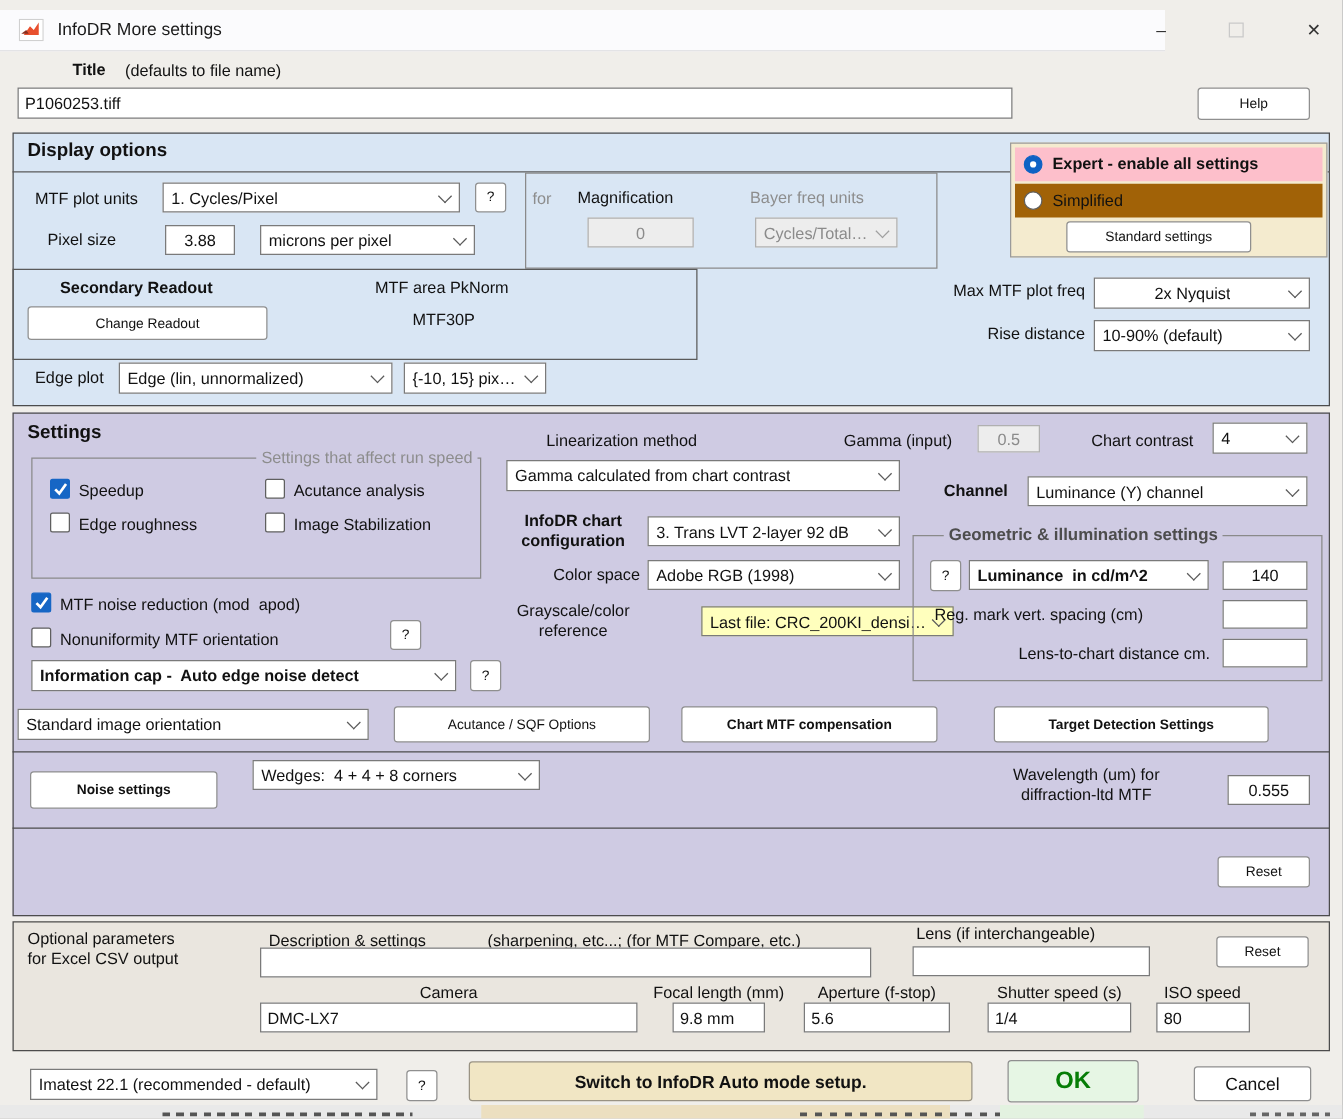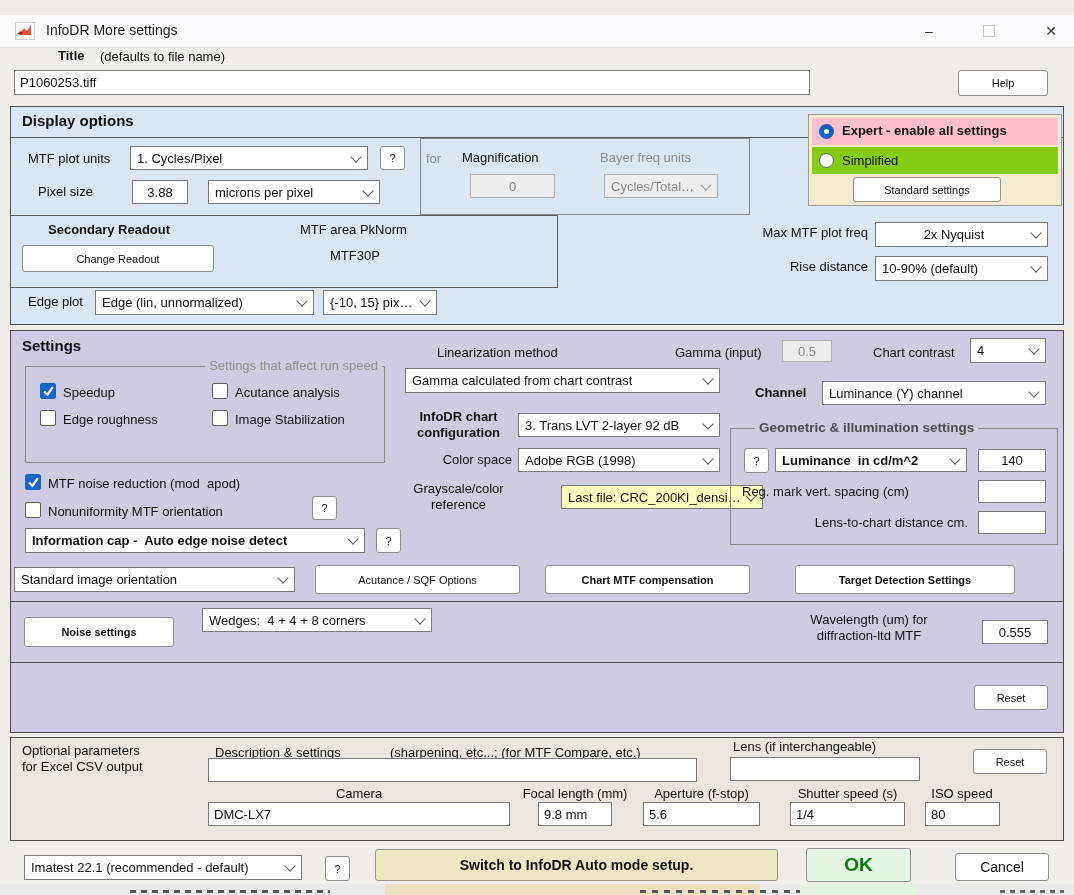--- a/index.html
+++ b/index.html
@@ -5,21 +5,21 @@
   html,body{margin:0;padding:0;background:#c9c9c9;}
   .window{position:relative;width:1074px;height:895px;background:#f0eeea;
     font-family:"Liberation Sans",sans-serif;font-size:13px;color:#111;
     outline:1px solid #9a9a9a;overflow:hidden;}
   .abs{position:absolute;box-sizing:border-box;}
   .lb{position:absolute;white-space:nowrap;}
   .b{font-weight:bold;}
   .pre{white-space:pre;}
   .gray{color:#8d8d8d;}
   
-  .titlebar{position:absolute;left:0;top:15px;width:1074px;height:32px;background:#fbfbfd;border-bottom:1px solid #e3e3e6;}
+  .titlebar{position:absolute;left:0;top:8px;width:932px;height:32px;background:#fbfbfd;border-bottom:1px solid #e3e3e6;}
   .titletext{position:absolute;left:46px;top:7px;font-size:14px;color:#1a1a1a;}
   .wbtn{position:absolute;top:0;width:46px;height:32px;display:flex;align-items:center;justify-content:center;font-size:14px;color:#333;}
   .maxsq{width:10px;height:10px;border:1px solid #c9c9c9;}
   
   .panel{position:absolute;box-sizing:border-box;border:1px solid #4c4c4c;}
   .p-blue{background:#d9e6f4;}
   .p-lav{background:#cfcbe3;}
   .p-tan-lite{background:#eae6df;}
   .hline{position:absolute;left:0;width:100%;border-top:1px solid #4c4c4c;}
   .gbox{position:absolute;box-sizing:border-box;border:1px solid #8a8a8a;}
@@ -108,21 +108,21 @@
   <div class="sel" style="left:208px;top:180px;width:172px;height:24px">
     <span class="tx">microns per pixel</span>
       <span class="chev"></span>
   </div>
 
   <div class="modebox" style="left:808px;top:114px;width:254px;height:92px"></div>
   <div class="moderow" style="left:812px;top:118px;width:246px;height:27px;background:#fdbfcb">
     <span class="rad on" style="left:7px;top:6px"></span>
     <span class="lb b" style="left:30px;top:5px">Expert - enable all settings</span>
   </div>
-  <div class="moderow" style="left:812px;top:147px;width:246px;height:27px;background:#84cc16">
+  <div class="moderow" style="left:812px;top:147px;width:246px;height:27px;background:#a16207">
     <span class="rad" style="left:7px;top:6px"></span>
     <span class="lb" style="left:30px;top:6px">Simplified</span>
   </div>
   <div class="btn" style="left:853px;top:177px;width:148px;height:25px">Standard settings</div>
 
   <div class="gbox" style="left:10px;top:215px;width:548px;height:73px;border-color:#5a5a5a"></div>
   <span class="lb b" style="left:48px;top:222px">Secondary Readout</span>
   <div class="btn" style="left:22px;top:245px;width:192px;height:27px">Change Readout</div>
   <span class="lb" style="left:300px;top:222px">MTF area PkNorm</span>
   <span class="lb" style="left:330px;top:248px">MTF30P</span>
@@ -227,21 +227,21 @@
 
   <div class="gbox" style="left:730px;top:428px;width:328px;height:117px">
     <span class="gbox-title b" style="left:24px;background:#cfcbe3;color:#4d4d4d;font-size:13.5px">Geometric &amp; illumination settings</span>
   </div>
   <div class="btn" style="left:744px;top:448px;width:25px;height:25px">?</div>
   <div class="sel" style="left:775px;top:448px;width:192px;height:24px;font-weight:bold">
     <span class="tx">Luminance  in cd/m^2</span>
       <span class="chev"></span>
   </div>
   <input class="in ctr" style="left: 978px; top: 449px; width: 68px; height: 23px;" value="140">
-  <span class="lb" style="left:742px;top:484px;width:250px;text-align:left">Reg. mark vert. spacing (cm)</span>
+  <span class="lb" style="left:706px;top:484px;width:250px;text-align:center">Reg. mark vert. spacing (cm)</span>
   <input class="in" style="left: 978px; top: 480px; width: 68px; height: 23px;">
   <span class="lb" style="left:718px;top:515px;width:250px;text-align:right">Lens-to-chart distance cm.</span>
   <input class="in" style="left: 978px; top: 511px; width: 68px; height: 23px;">
 
   <div class="sel" style="left:14px;top:567px;width:281px;height:25px">
     <span class="tx">Standard image orientation</span>
       <span class="chev"></span>
   </div>
   <div class="btn b" style="left:545px;top:565px;width:205px;height:29px">Chart MTF compensation</div>
   <div class="btn" style="left:315px;top:565px;width:205px;height:29px">Acutance / SQF Options</div>

